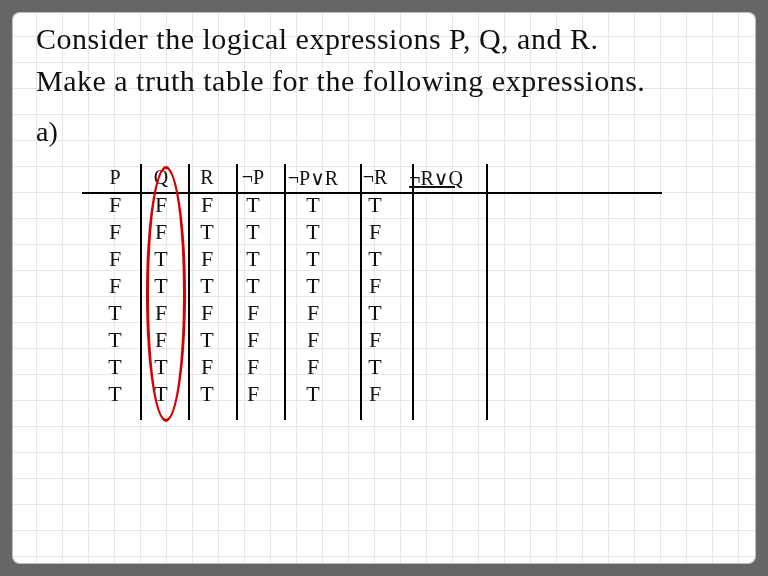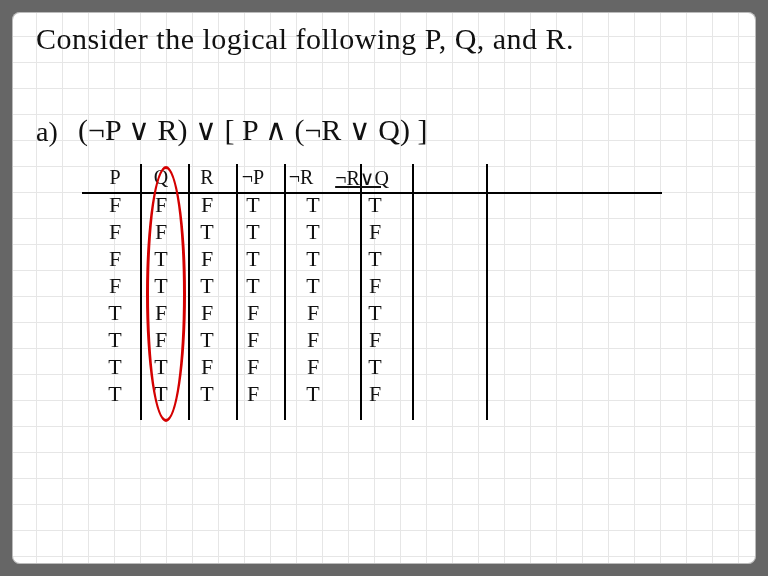--- a/index.html
+++ b/index.html
@@ -41,39 +41,40 @@
   .v7{left:474px;}
   .circle{position:absolute;left:134px;top:154px;width:34px;height:250px;
     border:3px solid #d40000;border-radius:50%/50%;}
 </style>
 </head>
 <body>
 
 <div class="frame">
   <div class="paper">
 
-    <div class="hand line1">Consider the logical following P, Q, and R.</div>
+    <div class="hand line1">Consider the logical expressions P, Q, and R.</div>
+    <div class="hand line2">Make a truth table for the following expressions.</div>
     <div class="hand label-a">a)</div>
-    <div class="hand expr">(¬P ∨ R) ∨ [ P ∧ (¬R ∨ Q) ]</div>
 
     <div class="rule hrule"></div>
     <div class="rule v v1"></div>
     <div class="rule v v2"></div>
     <div class="rule v v3"></div>
     <div class="rule v v4"></div>
     <div class="rule v v5"></div>
     <div class="rule v v6"></div>
     <div class="rule v v7"></div>
 
     <div class="table">
       <div class="trow hdr">
         <div class="cell c0">P</div>
         <div class="cell c1">Q</div>
         <div class="cell c2">R</div>
         <div class="cell c3">¬P</div>
+        <div class="cell c4">¬P∨R</div>
         <div class="cell c5">¬R</div>
         <div class="cell c6">¬R∨Q</div>
       </div>
 
       <div class="trow">
         <div class="cell c0">F</div>
         <div class="cell c1">F</div>
         <div class="cell c2">F</div>
         <div class="cell c3">T</div>
         <div class="cell c4">T</div>

